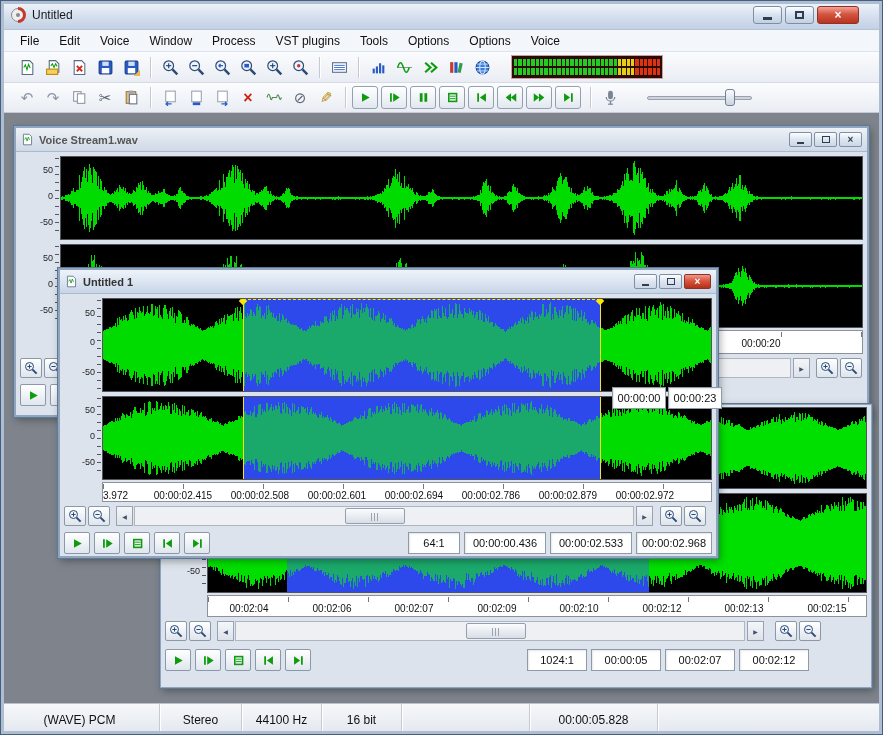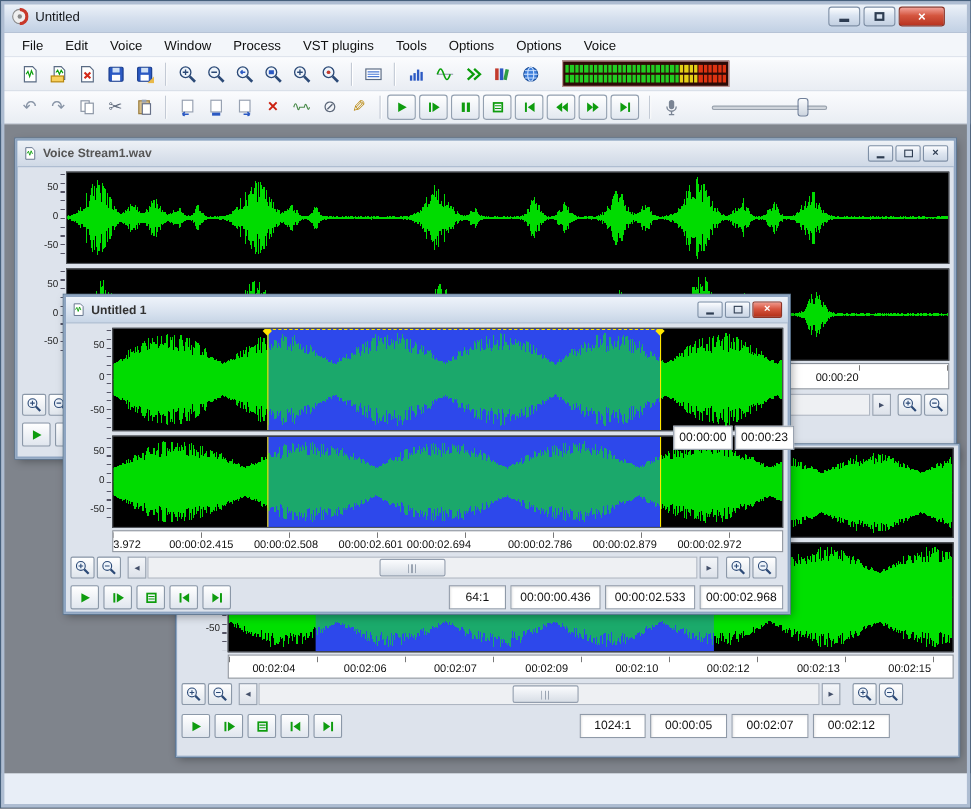--- a/index.html
+++ b/index.html
@@ -819,21 +819,21 @@
             <div class="ymark" style="left: 23%;"></div>
             <div class="ymark" style="left: 81.7%;"></div>
           </div>
       </div>
 
       <div class="taxis" style="left:42px;top:212px;width:610px;height:20px">
         <span class="tl" style="left:0;width:44px;text-align:left">3.972</span>
         <span class="tl" style="left:42px;width:76px">00:00:02.415</span>
         <span class="tl" style="left:119px;width:76px">00:00:02.508</span>
         <span class="tl" style="left:196px;width:76px">00:00:02.601</span>
-        <span class="tl" style="left:258px;width:76px">00:00:02.694</span>
+        <span class="tl" style="left:273px;width:76px">00:00:02.694</span>
         <span class="tl" style="left:350px;width:76px">00:00:02.786</span>
         <span class="tl" style="left:427px;width:76px">00:00:02.879</span>
         <span class="tl" style="left:504px;width:76px">00:00:02.972</span>
         <span class="tl" style="left:581px;width:76px">00:0</span>
       </div>
 
       <div class="srow" style="left:0;top:236px;width:656px;height:22px">
         <button class="zb" style="left:4px">
             <svg>
               <use href="#i-magp"></use>
@@ -894,14 +894,23 @@
       </div>
     </div>
 
     <div class="voice-cells">
       <div class="cell">00:00:00</div>
       <div class="cell">00:00:23</div>
     </div>
 
   </div>
 
+  <div class="statusbar">
+    <div class="sb-cell" style="width:160px">(WAVE) PCM</div>
+    <div class="sb-cell" style="width:82px">Stereo</div>
+    <div class="sb-cell" style="width:80px">44100 Hz</div>
+    <div class="sb-cell" style="width:80px">16 bit</div>
+    <div class="sb-cell" style="width:128px"></div>
+    <div class="sb-cell" style="width:128px">00:00:05.828</div>
+    <div class="sb-cell" style="flex:1;border-right:none"></div>
+  </div>
 
 </div>
 
 </body></html>

